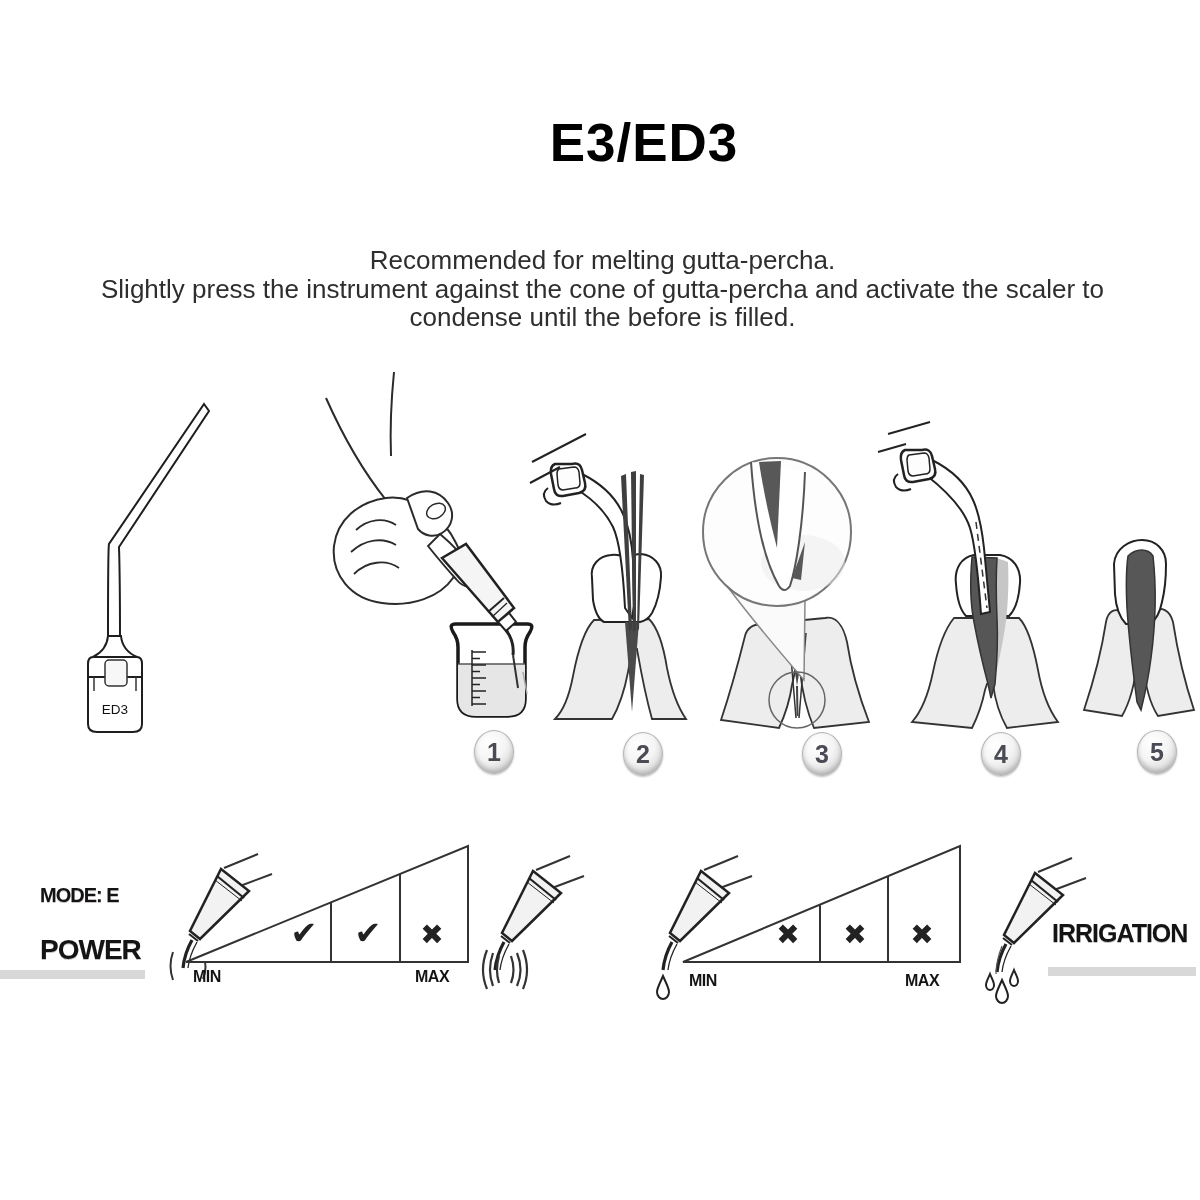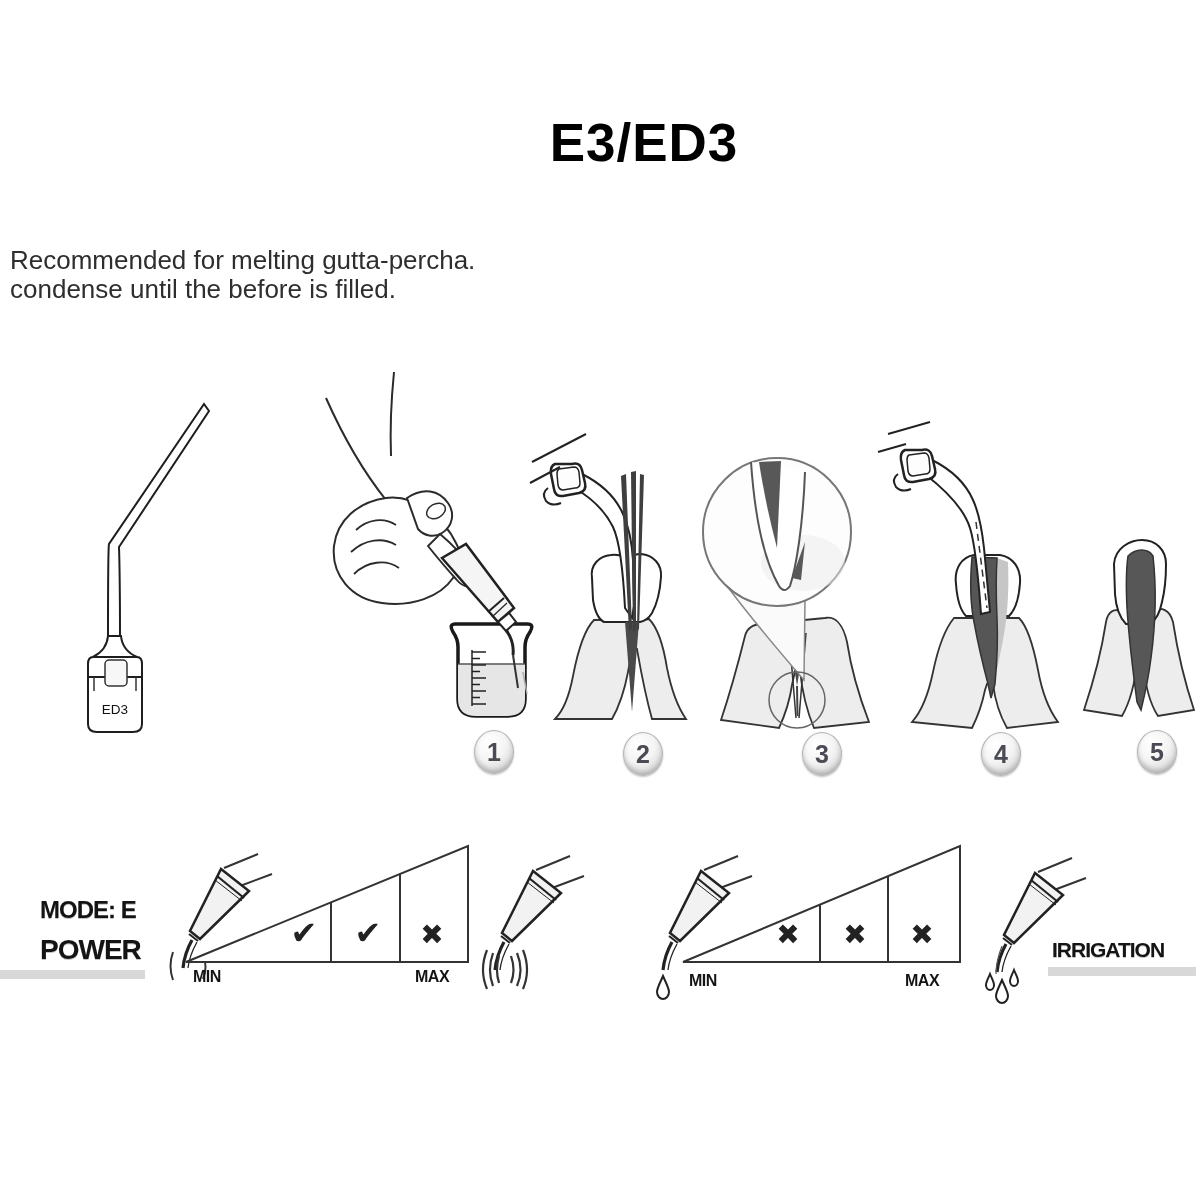--- a/index.html
+++ b/index.html
@@ -2,44 +2,45 @@
 <html><head>
 <meta charset="utf-8">
 <style>
   html,body{margin:0;padding:0;background:#fff;}
   #canvas{position:relative;width:1200px;height:1200px;background:#fff;overflow:hidden;
           font-family:"Liberation Sans",sans-serif;color:#1c1c1c;}
   .abs{position:absolute;}
   .title{top:112px;left:4px;width:1200px;text-align:center;font-size:53px;font-weight:bold;
          letter-spacing:1px;color:#000;padding-left:40px;}
   .desc{top:246px;left:10px;width:1185px;font-size:26px;line-height:28.5px;color:#2e2e2e;}
-  .desc div{white-space:nowrap;}
+  .desc div{white-space:nowrap;text-align:center;}
   .badge{width:38px;height:42px;border-radius:50%;
          background:radial-gradient(circle at 35% 28%,#ffffff 0%,#f4f4f4 45%,#c6c6c6 100%);
          border:1px solid #b5b5b5;box-shadow:inset 0 -3px 4px rgba(0,0,0,.18),0 1px 2px rgba(0,0,0,.25);
          display:flex;align-items:center;justify-content:center;
          font-size:25px;font-weight:bold;color:#4b4b55;}
   .blabel{font-weight:bold;color:#141414;letter-spacing:-1px;text-shadow:0 1px 0 #c9c2c2;}
-  .mode-label{top:884px;left:40px;font-size:24px;margin-top:12px;}
+  .mode-label{top:884px;left:40px;font-size:20px;}
   .power-label{top:934px;left:40px;font-size:28px;}
-  .irr-label{top:938px;left:1052px;font-size:21px;}
+  .irr-label{top:919px;left:1052px;font-size:25px;}
   .minmax{font-size:16px;font-weight:bold;color:#141414;letter-spacing:-0.5px;}
   .grey-bar{height:9px;background:#d8d8d8;}
   svg{position:absolute;overflow:visible;}
   svg text.marktext{font-family:"DejaVu Sans",sans-serif;font-weight:bold;fill:#222;}
 </style>
 </head>
 <body>
 
 <div id="canvas">
 
   <div class="abs title">E3/ED3</div>
 
   <div class="abs desc">
     <div>Recommended for melting gutta-percha.</div>
+    <div>Slightly press the instrument against the cone of gutta-percha and activate the scaler to</div>
     <div>condense until the before is filled.</div>
   </div>
 
   <svg style="left:78px;top:398px;" width="140" height="340" viewBox="0 0 140 340">
     <path d="M126,6 L131,13 L41,149 C41,149 42,180 42,238 L30,238 C30,180 30,150 31,146 Z" fill="#fff" stroke="#1e1e1e" stroke-width="2"></path>
     <path d="M30,238 C29,249 23,255 15,259 L59,259 C50,255 44,249 43,238 Z" fill="#fff" stroke="#1e1e1e" stroke-width="2"></path>
     <path d="M15,259 L59,259 Q64,259 64,266 L64,279 L10,279 L10,266 Q10,259 15,259 Z" fill="#fff" stroke="#1e1e1e" stroke-width="2"></path>
     <path d="M10,279 L10,326 Q10,334 19,334 L55,334 Q64,334 64,326 L64,279 Z" fill="#fff" stroke="#1e1e1e" stroke-width="2"></path>
     <rect x="27" y="262" width="22" height="26" rx="4" fill="#f7f7f7" stroke="#333" stroke-width="1.5"></rect>
     <line x1="16" y1="279" x2="16" y2="293" stroke="#333" stroke-width="1.5"></line>

